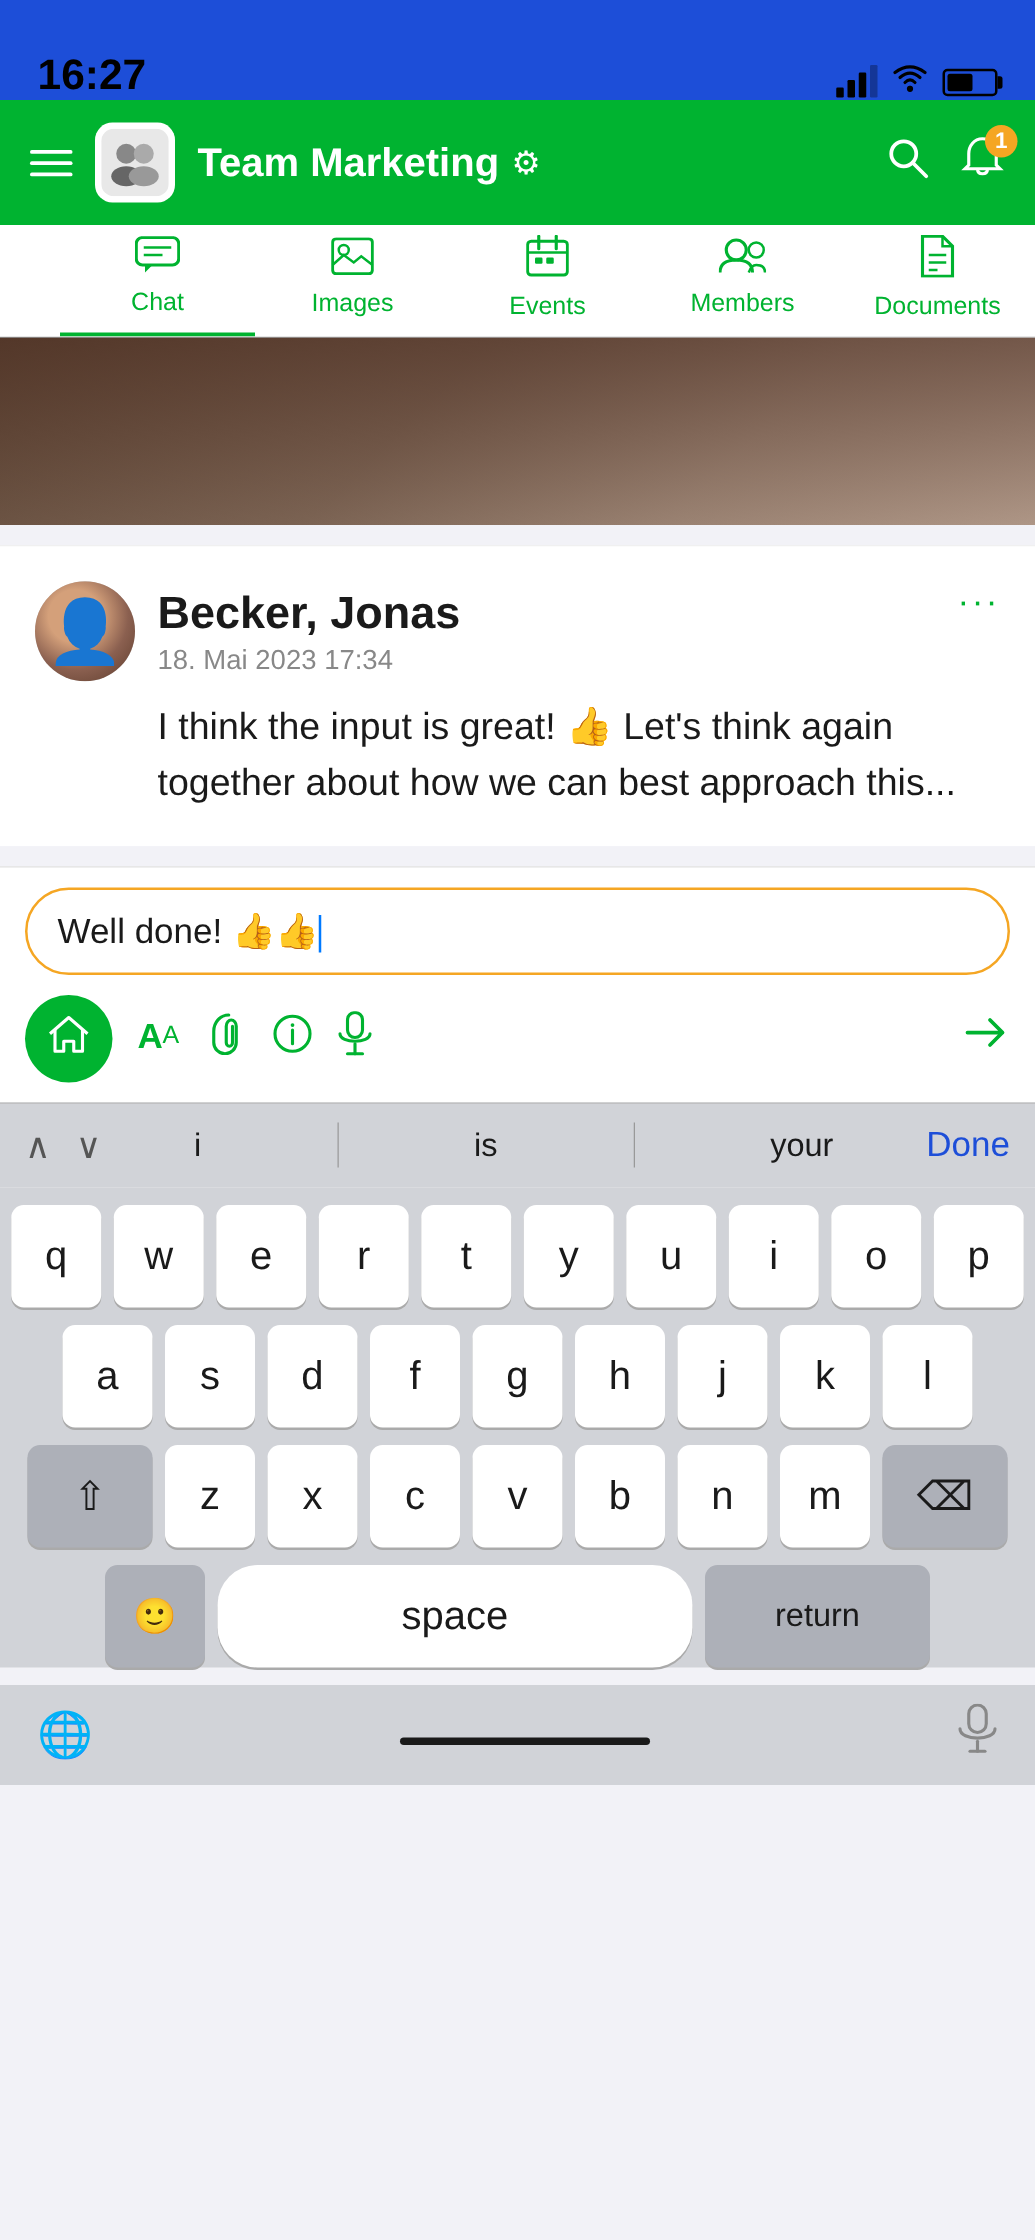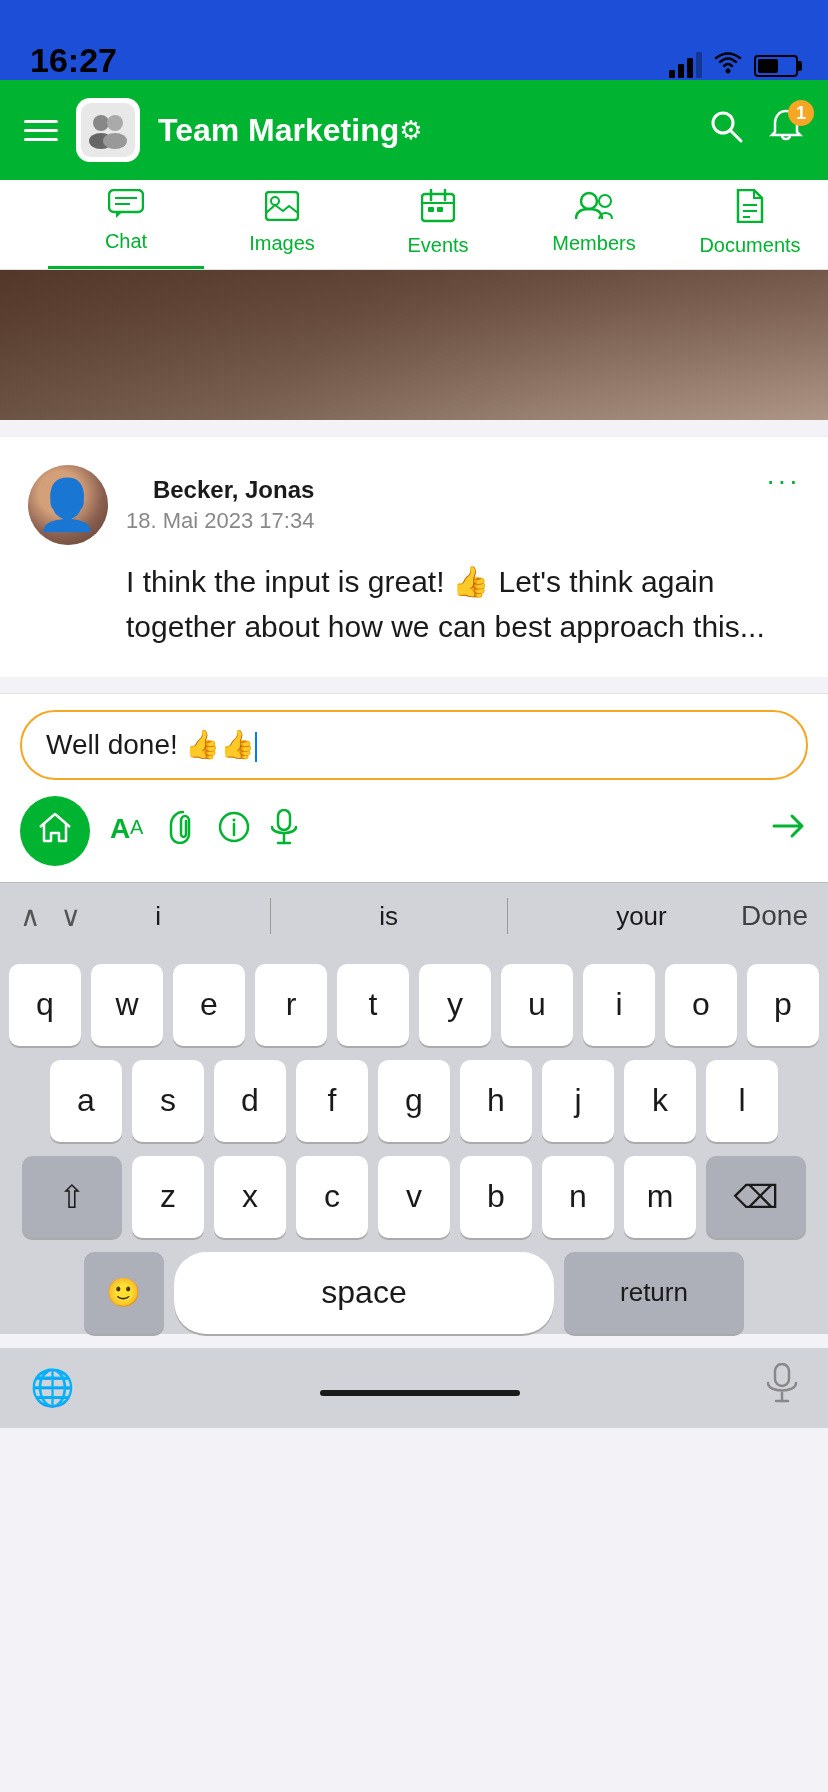--- a/index.html
+++ b/index.html
@@ -109,20 +109,21 @@
       background: white;
       display: flex;
       align-items: center;
       justify-content: center;
       overflow: hidden;
       font-size: 28px;
     }
     .header-title {
       display: flex;
       align-items: center;
+      gap: 10px;
     }
     .header-title-text {
       color: white;
       font-size: 32px;
       font-weight: 600;
     }
     .gear-icon {
       color: white;
       font-size: 26px;
     }
@@ -246,24 +247,23 @@
       position: absolute;
       top: 50%;
       left: 50%;
       transform: translate(-50%, -50%);
     }
     .message-meta {
       display: flex;
       flex-direction: column;
     }
     .author-name {
-      font-size: 24px;
+      font-size: 36px;
       font-weight: 700;
       color: #1a1a1a;
-      text-align: right;
     }
     .message-time {
       font-size: 22px;
       color: #888;
       margin-top: 4px;
     }
     .more-icon {
       color: #00b330;
       font-size: 28px;
       letter-spacing: 2px;
@@ -382,21 +382,21 @@
       color: #1a1a1a;
       cursor: pointer;
     }
     .suggestion-divider {
       width: 1px;
       height: 36px;
       background: #999;
     }
     .done-btn {
       font-size: 28px;
-      color: #404040;
+      color: #1d4ed8;
       font-weight: 500;
       cursor: pointer;
     }
 
     
     .keyboard {
       background: #d1d3d8;
       padding: 14px 8px 0 8px;
     }
     .key-row {

